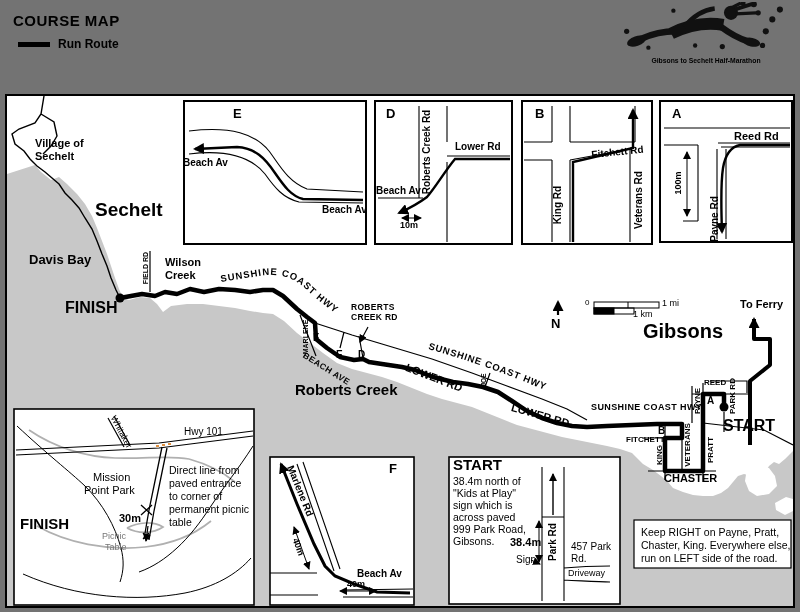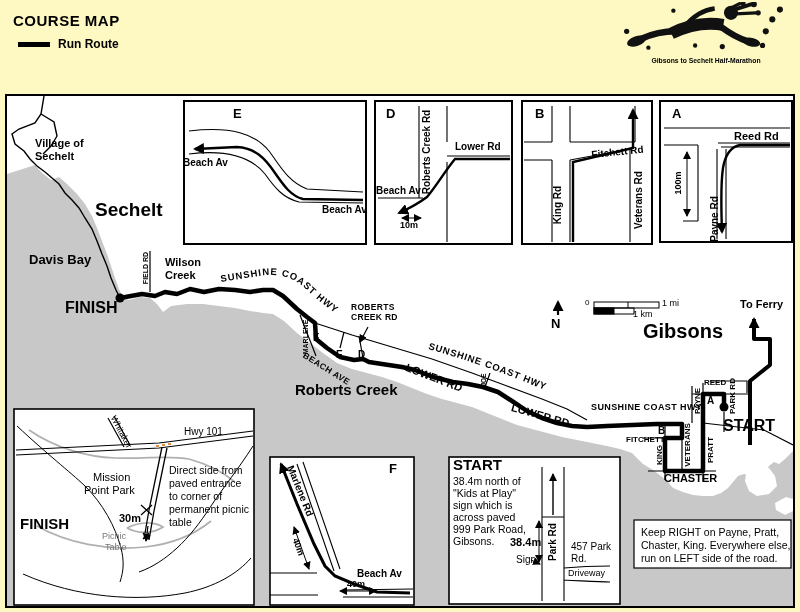--- a/index.html
+++ b/index.html
@@ -1,16 +1,16 @@
 <!DOCTYPE html>
 <html><head>
 <meta charset="utf-8">
 <style>
   html,body{margin:0;padding:0;background:#fff;}
-  #page{position:relative;width:800px;height:612px;background:#fef9c3;overflow:hidden;
+  #page{position:relative;width:800px;height:612px;background:#737373;overflow:hidden;
         font-family:"Liberation Sans","DejaVu Sans",sans-serif;color:#000;}
   .L{position:absolute;line-height:1;white-space:nowrap;color:#000;
      font-family:"Liberation Sans","DejaVu Sans",sans-serif;}
   .b{font-weight:bold;}
   .v{transform:translate(-50%,-50%) rotate(-90deg);}
   #map{position:absolute;left:5px;top:94px;width:790px;height:514px;border:2px solid #000;
        box-sizing:border-box;background:#fff;overflow:hidden;}
   #geo{position:absolute;left:0;top:0;}
   .gray{color:#777;}
   #legend-swatch{position:absolute;left:18px;top:42px;width:32px;height:5px;background:#000;}
@@ -268,21 +268,21 @@
     <div class="L b" style="left:350px;top:473px;font-size:10px">Beach Av</div>
     <div class="L b" style="left:340px;top:484px;font-size:9px">40m</div>
 
     <div class="L" style="left:114px;top:336px;font-size:9px;transform:translate(-50%,-50%) rotate(62deg)">Whitaker</div>
     <div class="L" style="left:177px;top:331px;font-size:10px">Hwy 101</div>
     <div class="L lines" style="left:77px;top:375px;font-size:11px;line-height:13px">
       <div style="padding-left:9px">Mission</div>
       <div>Point Park</div>
     </div>
     <div class="L lines" style="left:162px;top:368px;font-size:10.5px;line-height:13px">
-      <div>Direct side from</div>
+      <div>Direct line from</div>
       <div>paved entrance</div>
       <div>to corner of</div>
       <div>permanent picnic</div>
       <div>table</div>
     </div>
     <div class="L b" style="left:13px;top:420px;font-size:15px">FINISH</div>
     <div class="L b" style="left:112px;top:417px;font-size:11px">30m</div>
     <div class="L lines gray" style="left:95px;top:435px;font-size:9px;line-height:11px">
       <div>Picnic</div>
       <div style="padding-left:3px">Table</div>

